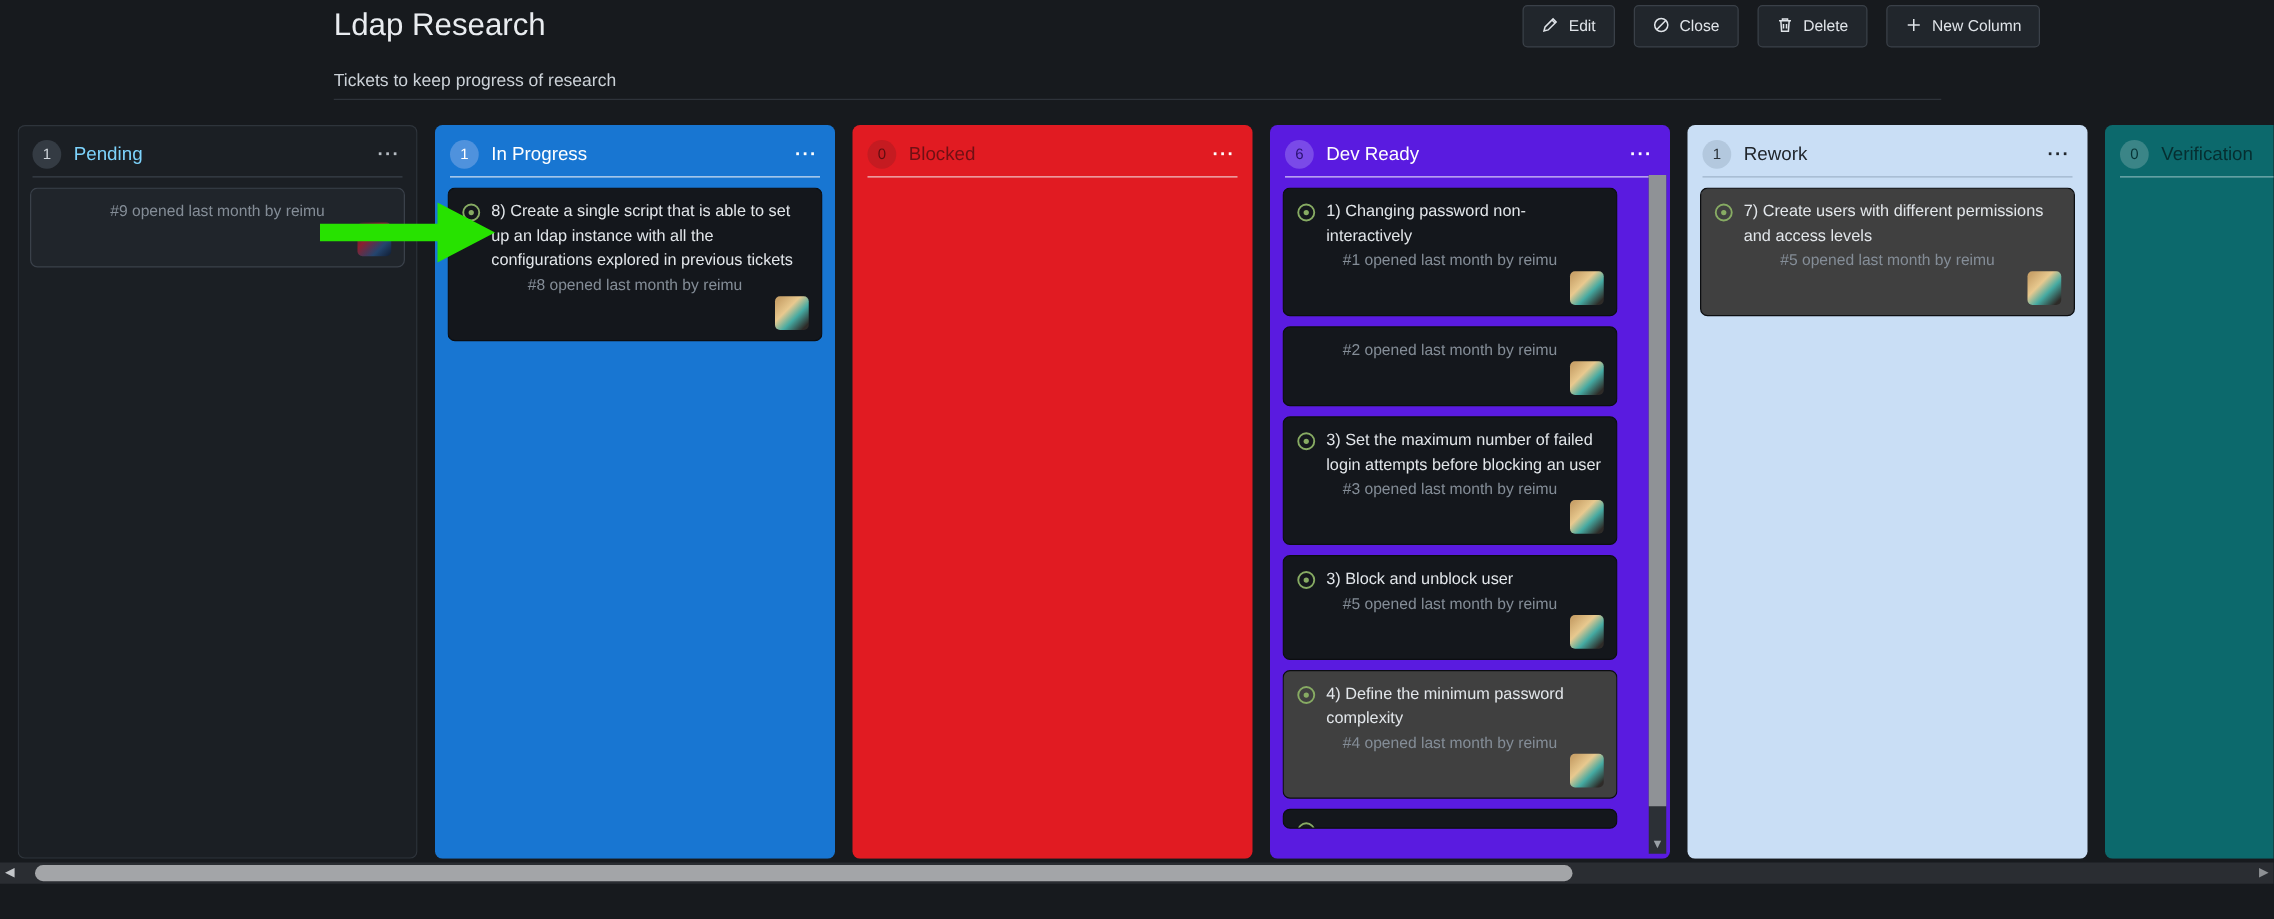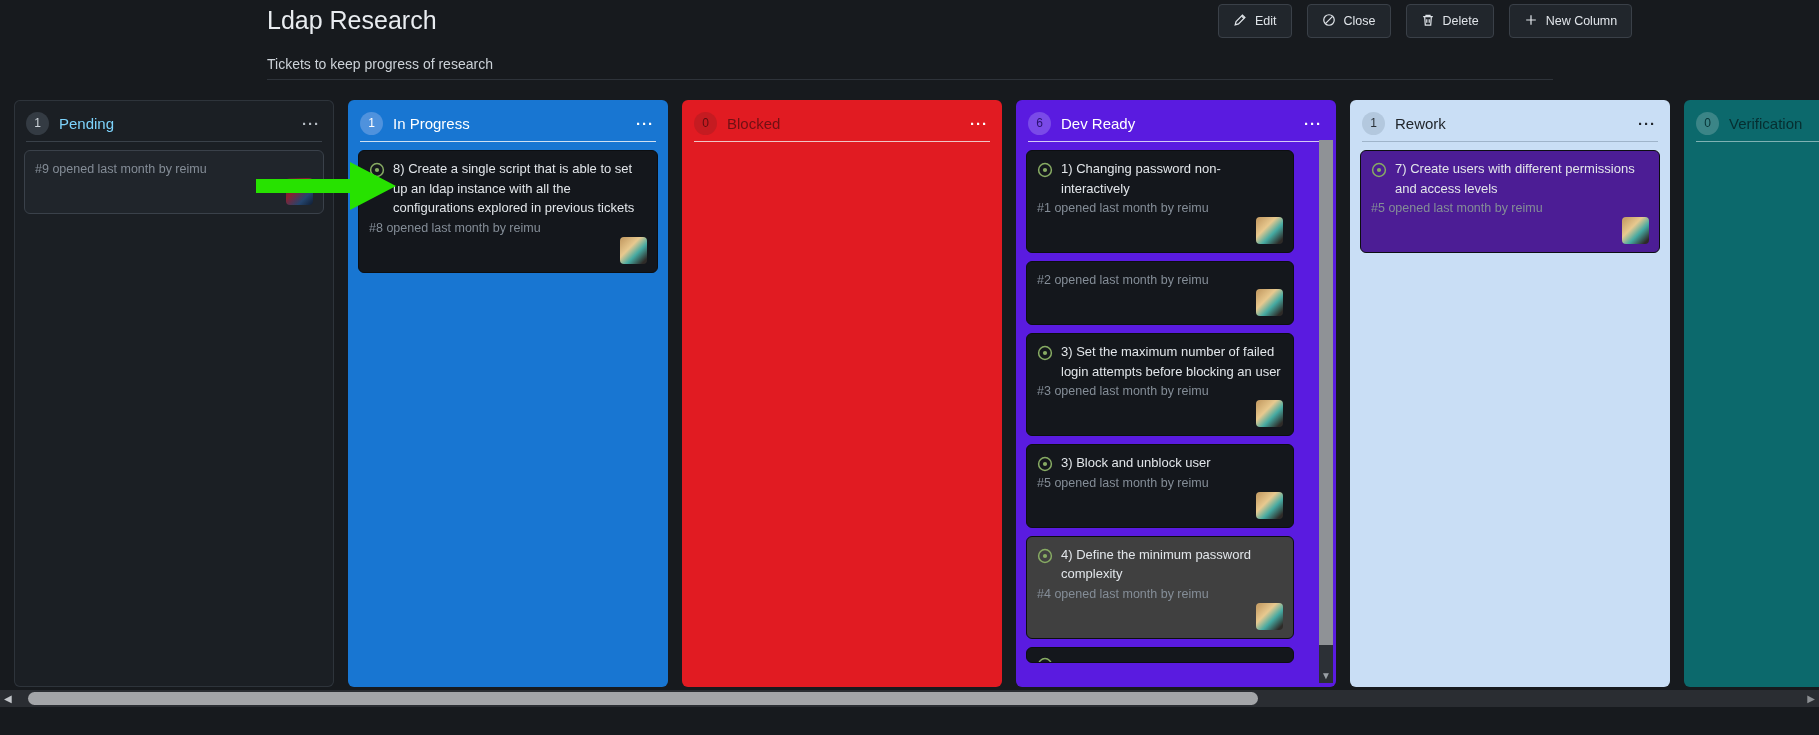--- a/index.html
+++ b/index.html
@@ -27,21 +27,21 @@
   .col-title{font-size:15px;flex:1;}
   .kebab{font-size:15px;font-weight:bold;letter-spacing:1px;cursor:pointer;padding:0 2px;}
   .col-divider{height:1px;margin:3px 2px 8px 2px;}
   .cards{display:flex;flex-direction:column;gap:8px;overflow:hidden;height:calc(100% - 42px);}
   .cards.has-scroll{margin-right:32px;}
   .card{border-radius:6px;padding:8px 10px;display:flex;flex-direction:column;box-sizing:border-box;flex:0 0 auto;cursor:pointer;}
   .card.partial{height:16px;overflow:hidden;padding-top:6px;}
   .trow{display:flex;gap:8px;}
   .icon-issue{width:16px;height:16px;flex:0 0 16px;margin-top:3px;}
   .card-title{font-size:13px;line-height:1.5;color:#e2e6ea;}
-  .card-meta{font-size:12.5px;color:#848d97;margin-top:3px;}
+  .card-meta{font-size:12.5px;color:#848d97;margin-top:3px;text-align:center;}
   .avatar{width:27px;height:27px;border-radius:4px;align-self:flex-end;margin-top:2px;}
   .avatar-reimu{background:linear-gradient(135deg,#3b2430,#8a2030 38%,#24456e 72%,#101d33);}
   .avatar-girl{background:linear-gradient(135deg,#caa36a 10%,#e8c98f 38%,#45aaa2 62%,#2e2b28 90%);}
 
   .vscroll{position:absolute;right:3px;top:40px;bottom:4px;width:14px;background:#2c3036;cursor:pointer;}
   .vthumb{position:absolute;top:0;left:0;right:0;height:93%;background:#8f9296;}
   .varrow{position:absolute;bottom:0;left:0;right:0;height:15px;color:#9aa0a6;font-size:10px;line-height:15px;text-align:center;}
 
   .hscroll{position:absolute;left:0;top:690px;width:1819px;height:17px;background:#2a2d32;}
   .hs-left{position:absolute;left:4px;top:0;height:17px;line-height:17px;color:#c3c6ca;font-size:10px;cursor:pointer;}
@@ -202,21 +202,21 @@
       </div>
     </div>
     <div class="column" style="background: rgb(201, 222, 245);">
       <div class="col-header">
         <div class="badge" style="background: rgb(179, 200, 222); color: rgb(42, 49, 56);">1</div>
         <div class="col-title" style="color: rgb(33, 38, 44);">Rework</div>
         <div class="kebab" style="color: rgb(33, 38, 44);">···</div>
       </div>
       <div class="col-divider" style="background: rgb(159, 180, 202);"></div>
       <div class="cards">
-        <div class="card" style="background: #4c1d95; border: 1px solid rgb(12, 14, 17);">
+        <div class="card" style="background: #404040; border: 1px solid rgb(12, 14, 17);">
           <div class="trow">
             <span class="icon-issue"><svg viewBox="0 0 16 16" width="16" height="16">
                 <circle cx="8" cy="8" r="6.4" fill="none" stroke="#87ab63" stroke-width="1.5"></circle>
                 <circle cx="8" cy="8" r="2.1" fill="#87ab63"></circle>
               </svg></span>
             <div class="card-title">7) Create users with different permissions and access levels</div>
           </div>
           <div class="card-meta">#5 opened last month by reimu</div>
           <div class="avatar avatar-girl"></div>
         </div>

